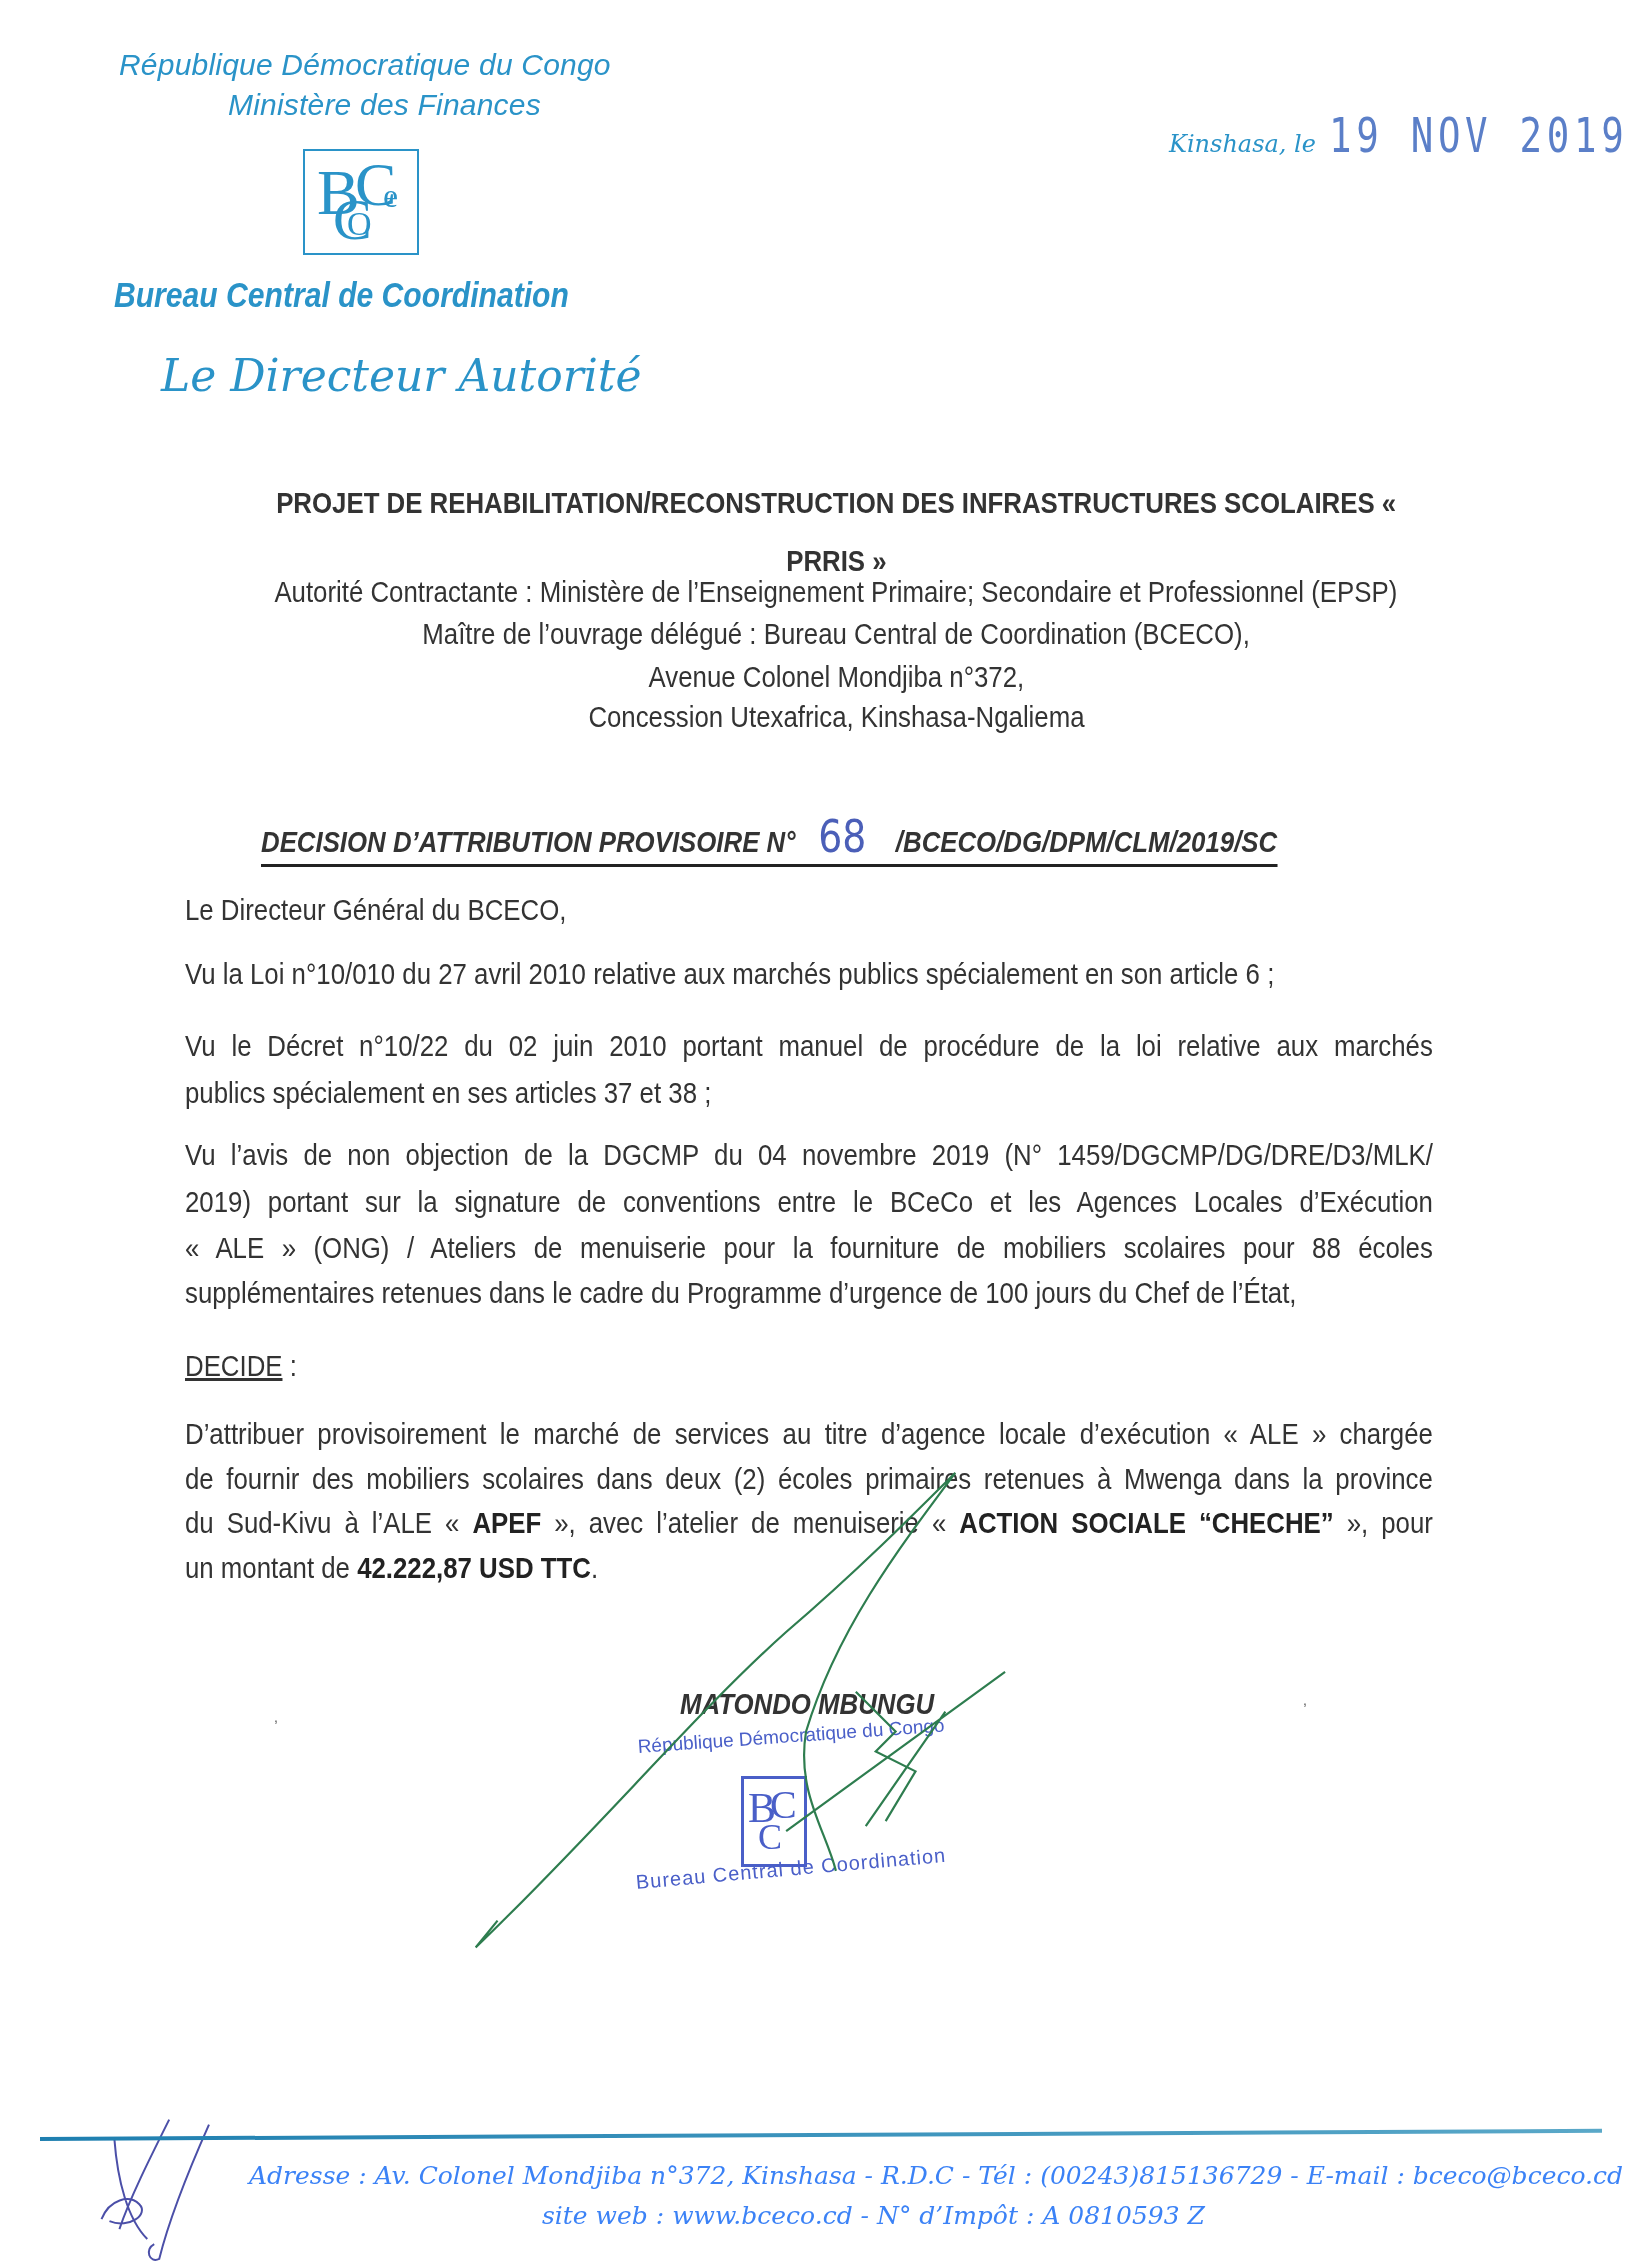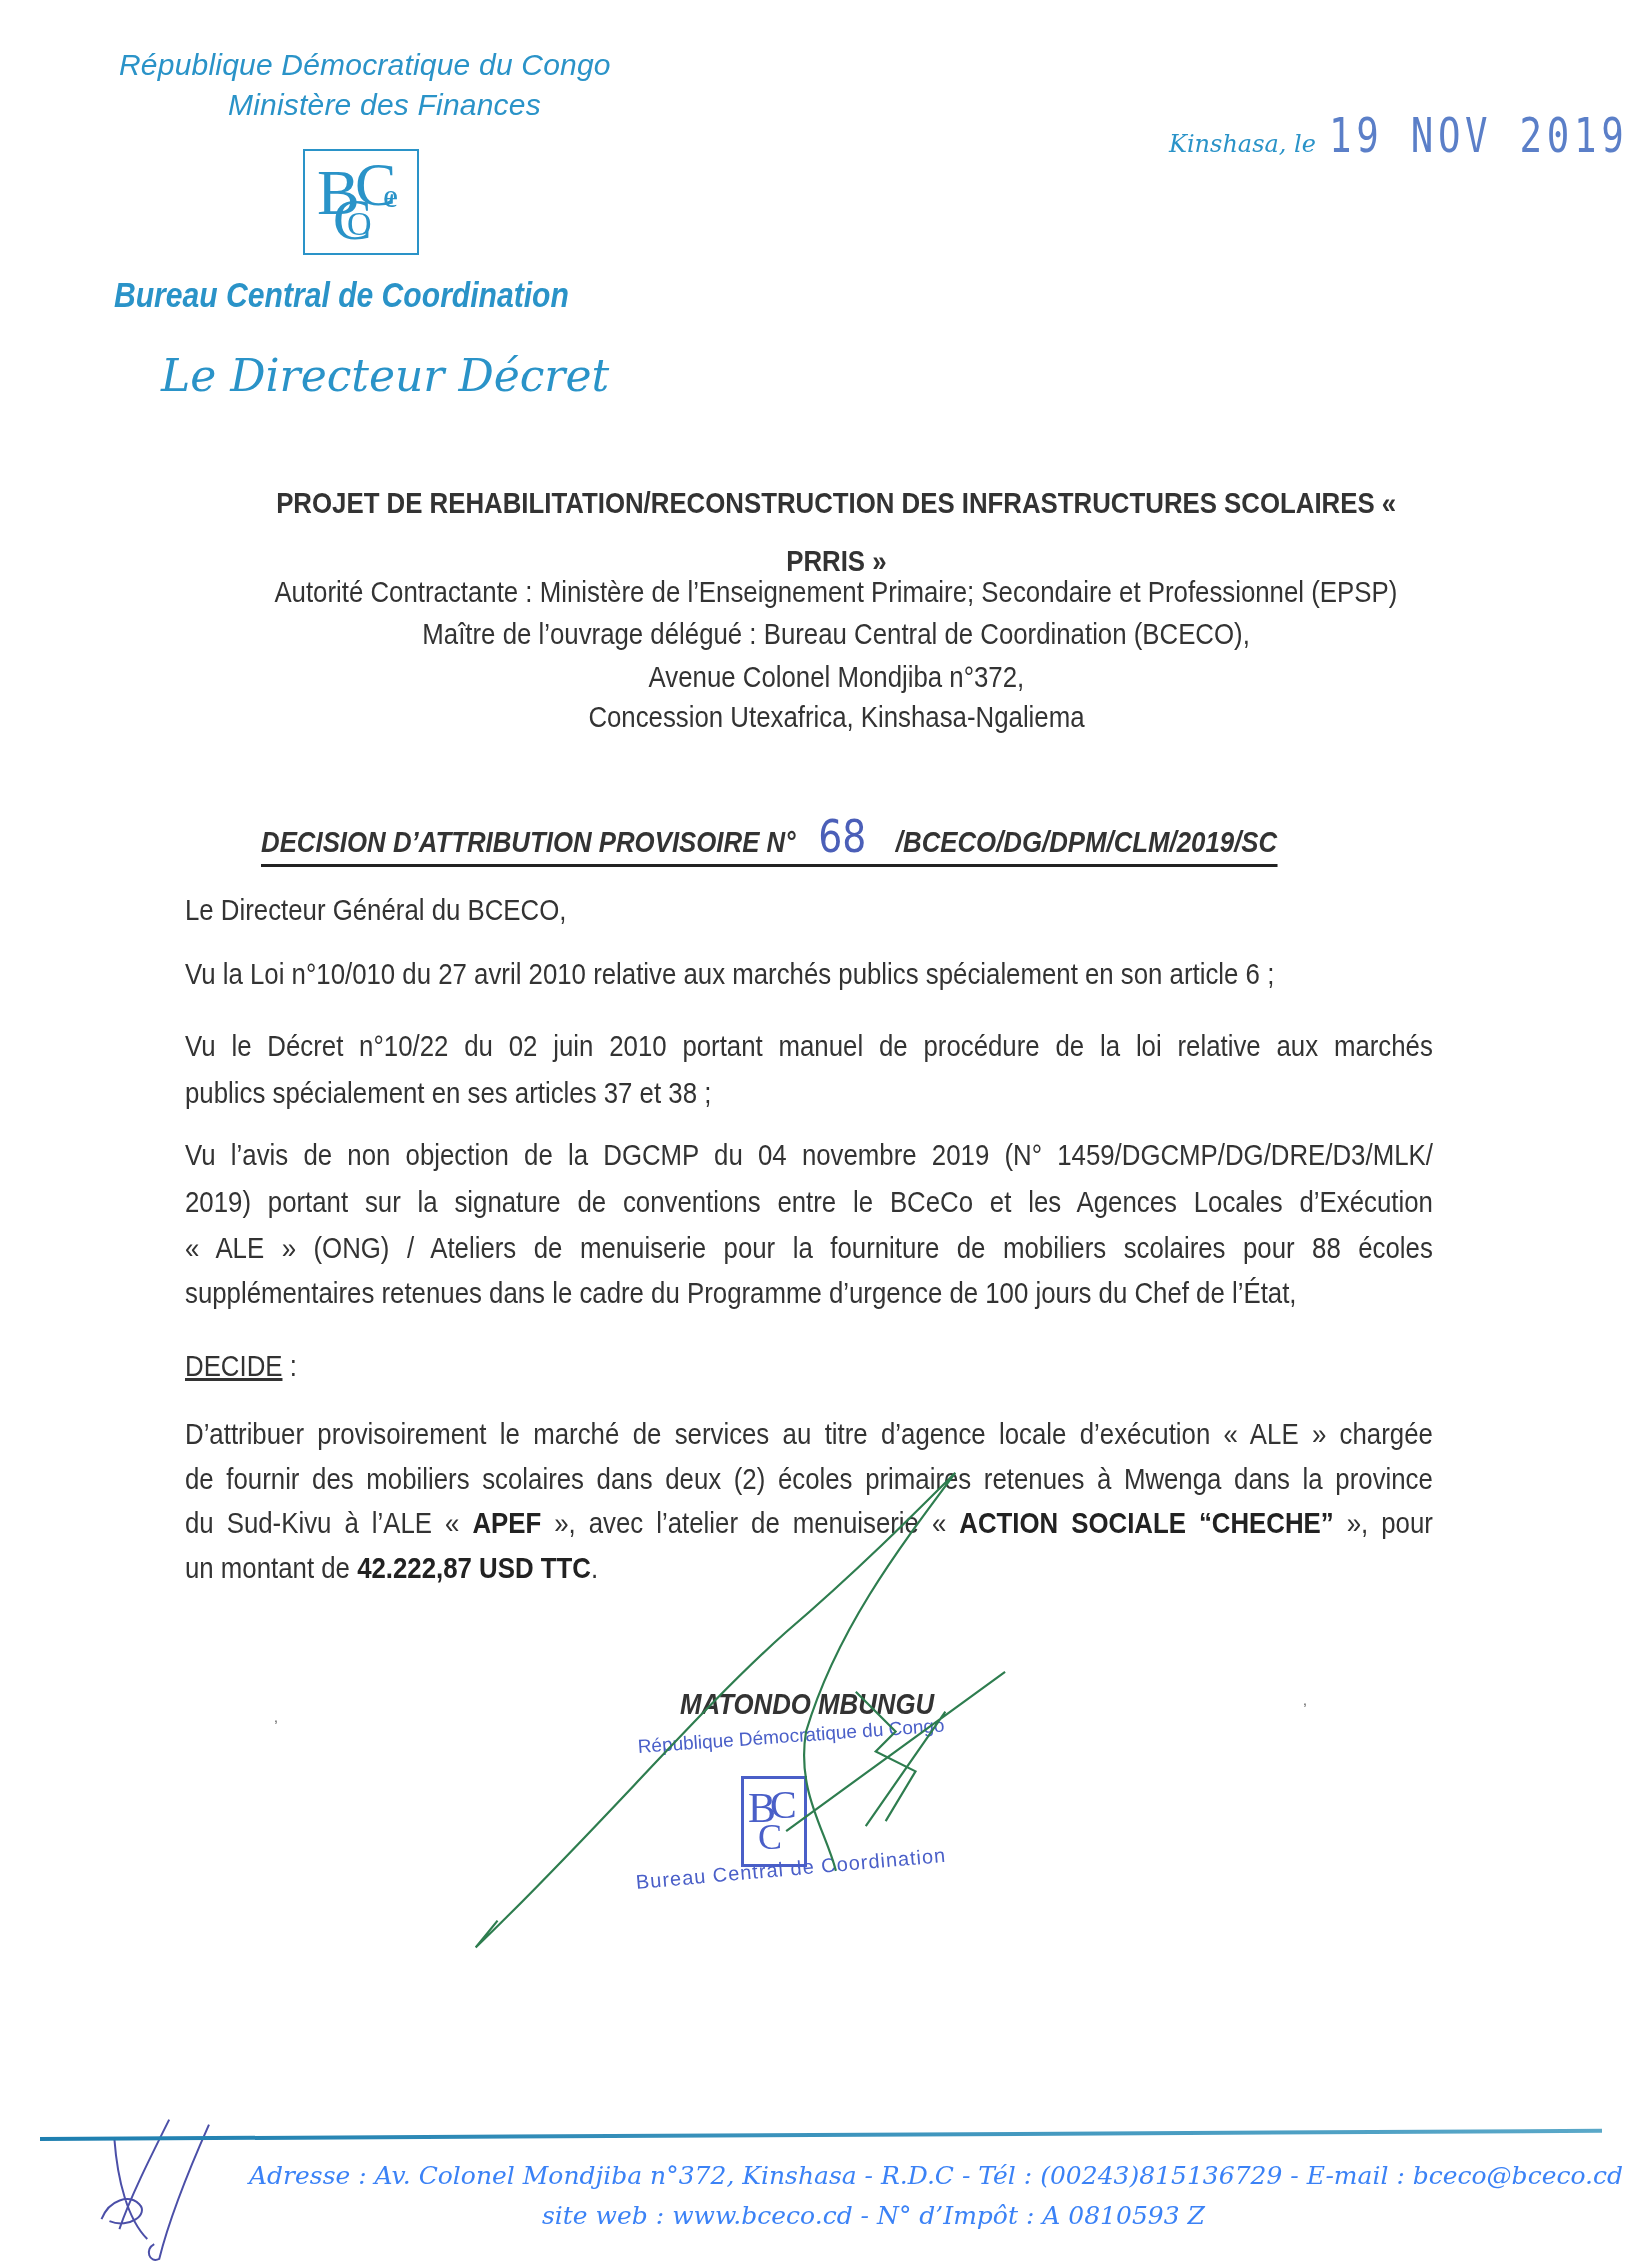--- a/index.html
+++ b/index.html
@@ -30,21 +30,21 @@
 
 <div class="logo-box" style="left:303px; top:149px; width:112px; height:102px;">
   <span class="logo-letter" style="left:12px; top:10px; font-size:64px;">B</span>
   <span class="logo-letter" style="left:50px; top:2px; font-size:62px;">C</span>
   <span class="logo-letter" style="left:78px; top:28px; font-size:34px;">e</span>
   <span class="logo-letter" style="left:28px; top:40px; font-size:58px;">C</span>
   <span class="logo-letter" style="left:42px; top:56px; font-size:34px;">O</span>
 </div>
 
 <div class="abs blue" style="left:114px; top:275px; font-size:35px; font-weight:bold; font-style:italic; transform:scaleX(0.86); transform-origin:left top;">Bureau Central de Coordination</div>
-<div class="abs blue script" style="left:161px; top:350px; font-size:44px;">Le Directeur Décret</div>
+<div class="abs blue script" style="left:161px; top:350px; font-size:44px;">Le Directeur Autorité</div>
 
 <div class="abs blue script" style="left:1169px; top:116px; font-size:24px;margin-top:14px;">Kinshasa, le</div>
 <div class="abs stamp-date" style="left:1329px; top:107px;">19 NOV 2019</div>
 
 <div class="center-line" style="top:486px; font-weight:bold;"><span>PROJET DE REHABILITATION/RECONSTRUCTION DES INFRASTRUCTURES  SCOLAIRES «</span></div>
 <div class="center-line" style="top:544px; font-weight:bold;"><span>PRRIS »</span></div>
 <div class="center-line" style="top:575px;"><span>Autorité Contractante : Ministère de l’Enseignement Primaire; Secondaire et Professionnel (EPSP)</span></div>
 <div class="center-line" style="top:617px;"><span>Maître de l’ouvrage délégué : Bureau Central de Coordination (BCECO),</span></div>
 <div class="center-line" style="top:660px;"><span>Avenue Colonel Mondjiba  n°372,</span></div>
 <div class="center-line" style="top:700px;"><span>Concession  Utexafrica, Kinshasa-Ngaliema</span></div>

